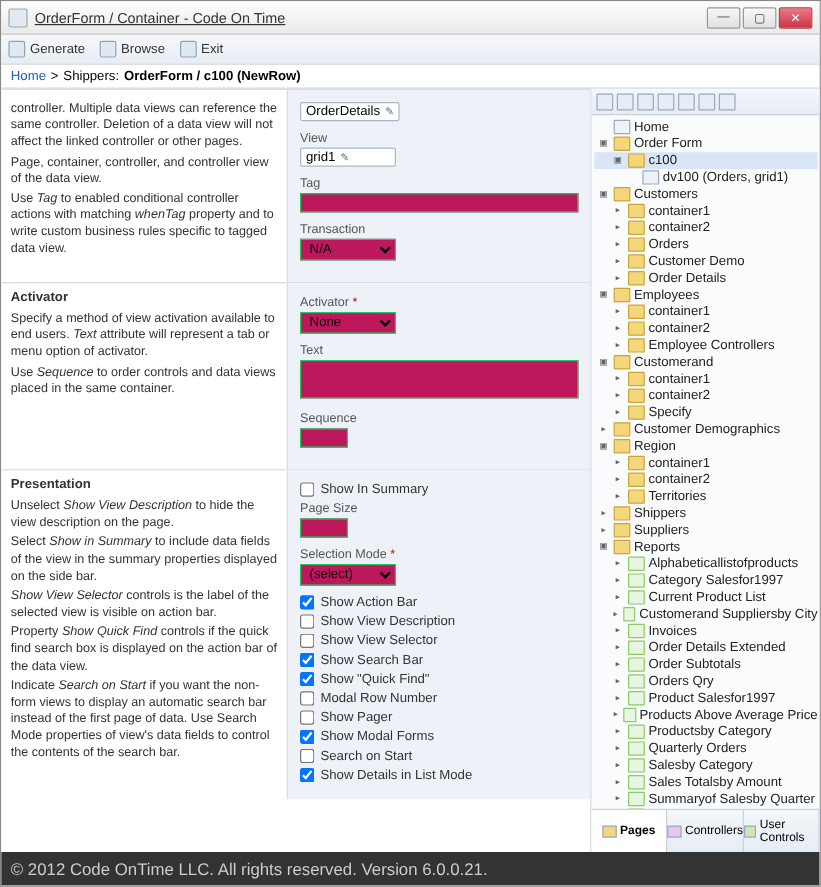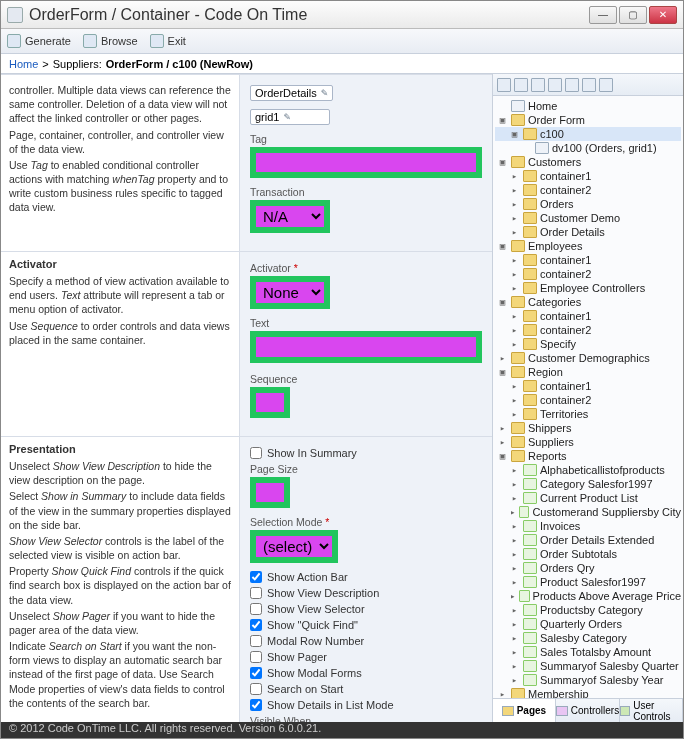--- a/index.html
+++ b/index.html
@@ -1,19 +1,19 @@
 <!DOCTYPE html>
 <html><head>
 <meta charset="utf-8">
 <style>
 * { margin: 0; padding: 0; box-sizing: border-box; }
 body { font-family: "Segoe UI", Tahoma, sans-serif; font-size: 11px; background: #fff; width: 684px; height: 739px; overflow: hidden; border: 1px solid #888; display:flex; flex-direction:column;}
 .titlebar { height: 28px; background: linear-gradient(#fdfdfd,#eaeaea); display:flex; align-items:center; padding:0 6px; border-bottom:1px solid #bbb; color:#333;}
 .titlebar .icon { width:16px; height:16px; margin-right:6px; background:#e4e9f1; border:1px solid #9aa; border-radius:2px;}
-.titlebar .title { flex:1; font-size:16px;}
+.titlebar .title { flex:1; font-size:12px;text-decoration:underline;}
 .winbtns { display:flex; gap:2px;}
 .winbtn { width:28px; height:18px; border:1px solid #999; border-radius:2px; background:linear-gradient(#f8f8f8,#e0e0e0); display:flex; align-items:center; justify-content:center; font-size:10px; color:#444;}
 .winbtn.close { background:linear-gradient(#e78,#c34); color:#fff; border-color:#a44;}
 .toolbar { height:24px; background:linear-gradient(#f7f8fb,#e8ecf3); border-bottom:1px solid #c8d0dc; display:flex; align-items:center; padding:12px 6px; gap:12px;}
 .toolbar .tbtn { display:flex; align-items:center; gap:4px; cursor:pointer; color:#333;}
 .tbtn .ic { width:14px; height:14px; border:1px solid #8aa; background:#dfe8f4; border-radius:2px;}
 .breadcrumb { height:20px; background:#fff; border-bottom:1px solid #c8d0dc; padding:2px 8px; display:flex; align-items:center; gap:4px;}
 .breadcrumb a { color:#1a5bbf; text-decoration:none;}
 .breadcrumb .cur { font-weight:bold; color:#000;}
 .main { flex:1; display:flex; min-height:0;}
@@ -22,41 +22,41 @@
 .leftcol { width:238px; padding:6px 8px 12px; color:#333; font-size:10.5px;}
 .leftcol h4 { font-size:11px; font-weight:bold; margin-bottom:4px;}
 .leftcol p { margin:2px 0; line-height:1.35;}
 .leftcol i { font-style:italic;}
 .rightcol { flex:1; background:#eef2f8; padding:6px 10px 10px; border-left:1px solid #d7dde7;}
 .fld { margin:4px 0 8px;}
 .fld .lbl { font-size:10.5px; color:#555; margin-bottom:2px; display:block;}
 .req::after { content:" *"; color:#c00;}
 .pill { display:inline-flex; align-items:center; gap:4px; border:1px solid #aab6c8; background:#fff; border-radius:2px; padding:1px 4px; min-width:80px;}
 .pill .pen { font-size:9px; color:#678;}
-select,input[type=text],textarea { font-family:inherit; font-size:15px; border:6px solid #22c55e; background:#d946ef; padding:1px 3px;}
+select,input[type=text],textarea { font-family:inherit; font-size:11px; border:1px solid #22c55e; background:#be185d; padding:1px 3px;}
 select { min-width:80px;}
 textarea { width:100%; height:32px; resize:none;}
 .chk { display:flex; align-items:center; gap:5px; margin:4px 0; color:#333;}
 .chk input { width:12px; height:12px;}
 .side { width:190px; display:flex; flex-direction:column; background:#fafbfd;}
 .sidetb { height:22px; background:linear-gradient(#f4f7fb,#e6ecf4); border-bottom:1px solid #c8d0dc; display:flex; align-items:center; padding:0 4px; gap:3px;}
 .sidetb .sic { width:14px; height:14px; border:1px solid #9ab; background:#e6edf6; border-radius:1px;}
 .tree { flex:1; overflow:auto; padding:3px 2px; font-size:11px;}
 .tn { display:flex; align-items:center; gap:3px; padding:1px 0; white-space:nowrap;}
 .tw { width:11px; text-align:center; color:#666; font-family:monospace; font-size:9px;}
 .tic { width:14px; height:12px; background:#f3d77a; border:1px solid #caa53e; border-radius:1px;}
 .tic.page { background:#eef2f8; border-color:#9ab;}
 .tic.rep { background:#e8f5e0; border-color:#8c6;}
 .tn.sel { background:#d8e6f8;}
 .tn .lbl { color:#222;}
-.bottabs { height:24px; border-top:1px solid #c8d0dc; background:linear-gradient(#f4f7fb,#e6ecf4); display:flex;}
+.bottabs { height:36px; border-top:1px solid #c8d0dc; background:linear-gradient(#f4f7fb,#e6ecf4); display:flex;}
 .bottabs .tab { flex:1; display:flex; align-items:center; justify-content:center; gap:3px; border-right:1px solid #c8d0dc; font-size:10px; cursor:pointer;}
 .bottabs .tab.act { background:#fff; font-weight:bold;}
 .bottabs .tab .tic2 { width:12px; height:10px; border:1px solid #9ab;}
-.statusbar { height:16px; background:#333; color:#ccc; font-size:11px; display:flex; padding:0 8px;}
+.statusbar { height:28px; background:#333; color:#ccc; font-size:14px; display:flex; align-items:center; padding:0 8px;}
 .d0{padding-left:2px}.d1{padding-left:14px}.d2{padding-left:26px}
 </style>
 </head>
 <body>
 
 <div class="titlebar">
   <div class="icon"></div>
   <div class="title">OrderForm / Container - Code On Time</div>
   <div class="winbtns">
     <div class="winbtn">—</div>
@@ -76,40 +76,40 @@
     </div>
   <div class="tbtn">
       <span class="ic"></span>
       <span>Exit</span>
     </div>
 </div>
 
 <div class="breadcrumb">
   <a href="#">Home</a>
   <span>&gt;</span>
-  <span>Suppliers:</span>
+  <span>Shippers:</span>
   <span class="cur">OrderForm / c100 (NewRow)</span>
 </div>
 
 <div class="main">
   <div class="content">
 
     <div class="section">
       <div class="leftcol">
         <p>controller. Multiple data views can reference the same controller. Deletion of a data view will not affect the linked controller or other pages.</p>
         <p>Page, container, controller, and controller view of the data view.</p>
         <p><span>Use </span><i>Tag</i><span> to enabled conditional controller actions with matching </span><i>whenTag</i><span> property and to write custom business rules specific to tagged data view.</span></p>
       </div>
       <div class="rightcol">
         <div class="fld">
           <span class="pill">
               <span>OrderDetails</span>
               <span class="pen">✎</span>
             </span></div>
-        <div class="fld">
+        <div class="fld"><span class="lbl">View</span>
           <span class="pill">
               <span>grid1</span>
               <span class="pen">✎</span>
             </span></div>
         <div class="fld"><span class="lbl">Tag</span>
           <input type="text" style="width: 100%;"></div>
         <div class="fld"><span class="lbl">Transaction</span>
           <select><option>N/A</option></select></div>
       </div>
     </div>
@@ -130,21 +130,20 @@
       </div>
     </div>
 
     <div class="section">
       <div class="leftcol">
         <h4>Presentation</h4>
         <p><span>Unselect </span><i>Show View Description</i><span> to hide the view description on the page.</span></p>
         <p><span>Select </span><i>Show in Summary</i><span> to include data fields of the view in the summary properties displayed on the side bar.</span></p>
         <p><i>Show View Selector</i><span> controls is the label of the selected view is visible on action bar.</span></p>
         <p><span>Property </span><i>Show Quick Find</i><span> controls if the quick find search box is displayed on the action bar of the data view.</span></p>
-        <p><span>Unselect </span><i>Show Pager</i><span> if you want to hide the pager area of the data view.</span></p>
         <p><span>Indicate </span><i>Search on Start</i><span> if you want the non-form views to display an automatic search bar instead of the first page of data. Use Search Mode properties of view's data fields to control the contents of the search bar.</span></p>
 
       </div>
       <div class="rightcol">
         <label class="chk">
             <input type="checkbox" style="">
             <span>Show In Summary</span>
           </label>
         <div class="fld"><span class="lbl">Page Size</span><input type="text" style="width: 40px;"></div>
         <div class="fld"><span class="lbl req">Selection Mode</span><select><option>(select)</option></select></div>
@@ -155,20 +154,24 @@
         <label class="chk">
             <input type="checkbox" style="">
             <span>Show View Description</span>
           </label>
         <label class="chk">
             <input type="checkbox" style="">
             <span>Show View Selector</span>
           </label>
         <label class="chk">
             <input type="checkbox" checked="" style="">
+            <span>Show Search Bar</span>
+          </label>
+        <label class="chk">
+            <input type="checkbox" checked="" style="">
             <span>Show "Quick Find"</span>
           </label>
         <label class="chk">
             <input type="checkbox" style="">
             <span>Modal Row Number</span>
           </label>
         <label class="chk">
             <input type="checkbox" style="">
             <span>Show Pager</span>
           </label>
@@ -177,21 +180,20 @@
             <span>Show Modal Forms</span>
           </label>
         <label class="chk">
             <input type="checkbox" style="">
             <span>Search on Start</span>
           </label>
         <label class="chk">
             <input type="checkbox" checked="" style="">
             <span>Show Details in List Mode</span>
           </label>
-        <div class="fld"><span class="lbl">Visible When</span><textarea style="height: 44px;"></textarea></div>
       </div>
     </div>
 
   </div>
 
   <div class="side">
     <div class="sidetb">
       <div class="sic"></div>
       <div class="sic"></div>
       <div class="sic"></div>
@@ -267,21 +269,21 @@
           <span class="lbl">container2</span>
         </div>
         <div class="tn d1">
           <span class="tw">▸</span>
           <span class="tic "></span>
           <span class="lbl">Employee Controllers</span>
         </div>
         <div class="tn d0">
           <span class="tw">▣</span>
           <span class="tic "></span>
-          <span class="lbl">Categories</span>
+          <span class="lbl">Customerand</span>
         </div>
         <div class="tn d1">
           <span class="tw">▸</span>
           <span class="tic "></span>
           <span class="lbl">container1</span>
         </div>
         <div class="tn d1">
           <span class="tw">▸</span>
           <span class="tic "></span>
           <span class="lbl">container2</span>

